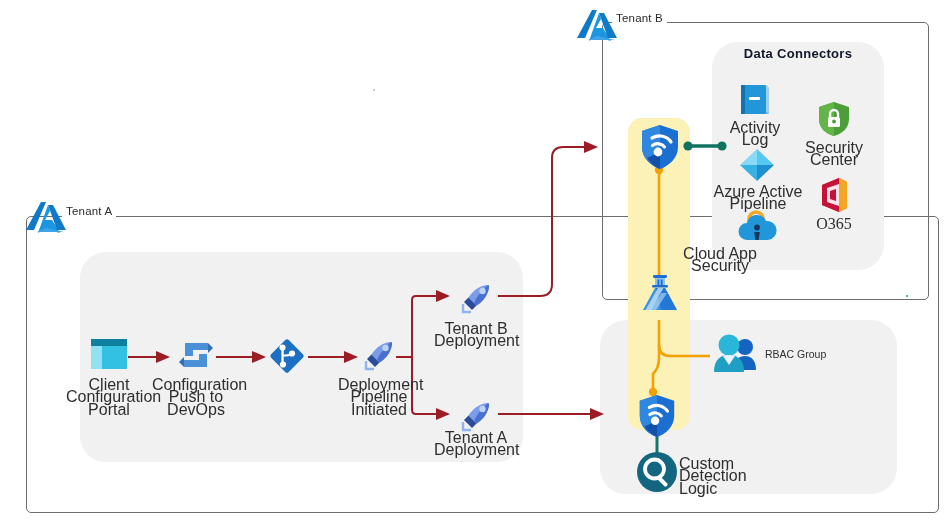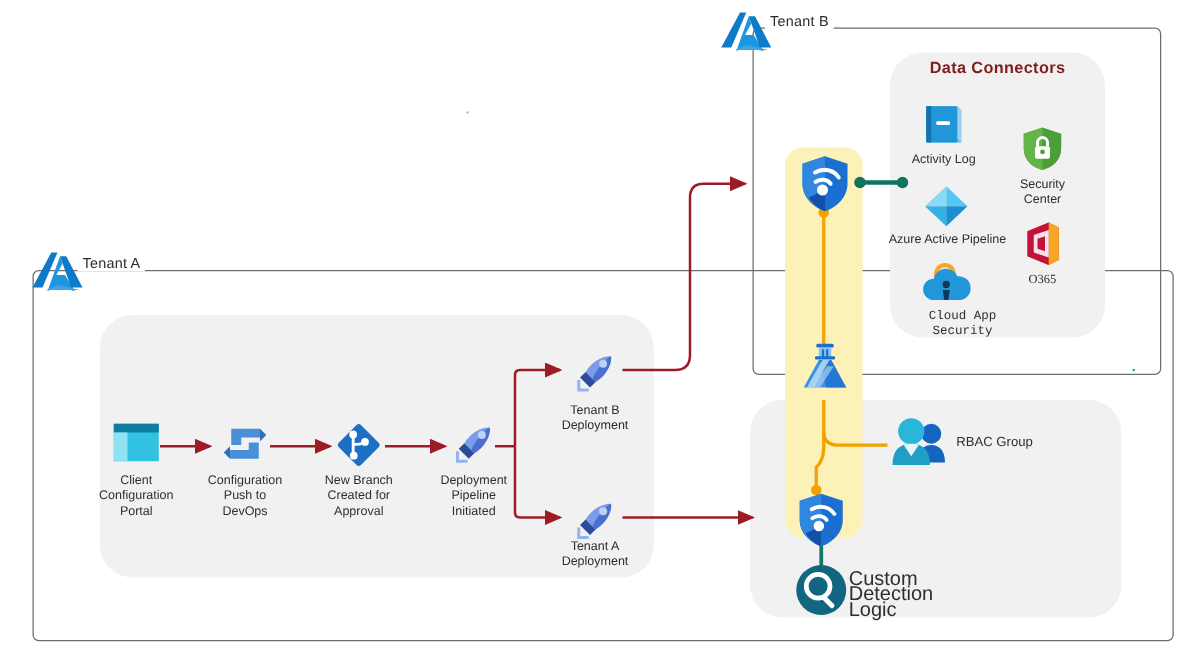--- a/index.html
+++ b/index.html
@@ -34,36 +34,36 @@
   .grey-panel{
     position:absolute;
     background:#f1f1f1;
     border-radius:26px;
     box-sizing:border-box;
   }
   .panel-title{
     position:absolute;
     font-size:13px;
     font-weight:bold;
-    color:#7f1d1d;
+    color:#0f172a;
     letter-spacing:.3px;
     white-space:nowrap;
   }
   
   .yellow-band{
     position:absolute;
     background:#fcf2b8;
     border-radius:14px;
   }
   
   .node{position:absolute;}
   .node-icon{position:absolute;}
   .node-label{
     position:absolute;
-    font-size:10px;
+    font-size:16px;
     line-height:12.4px;
     color:#2e2e2e;
     text-align:center;
     white-space:pre-line;
   }
   .node-label.left{text-align:left;}
   
   #wires{position:absolute;left:0;top:0;width:952px;height:526px;pointer-events:none;}
   .stray-dot{position:absolute;width:2px;height:2px;background:#b9b9b9;border-radius:50%;}
 </style>
@@ -166,23 +166,20 @@
       <rect x="8.5" y="8.5" width="25" height="25" rx="2.5" fill="#1d6fc4" transform="rotate(45 21 21)"></rect>
       <g fill="#ffffff">
         <circle cx="16.5" cy="12.5" r="3.1"></circle>
         <circle cx="26" cy="18.5" r="3.1"></circle>
         <circle cx="17" cy="29.5" r="3.1"></circle>
         <rect x="15.4" y="13" width="2.3" height="15"></rect>
         <path d="M17 19.5 C17 19.5 22 19.5 24.5 18.2 L25.6 20.2 C22.4 21.8 17 21.6 17 21.6 Z"></path>
       </g>
     </svg>
   </div>
-  <div class="node-label" style="left:244px;top:379px;width:86px;">New Branch
-Created for
-Approval</div>
 
   <div class="node" style="left:358px;top:334px;">
     <svg class="node-icon" width="42" height="42" viewBox="0 0 42 42" style="left:0;top:0;">
       <path d="M33 8 C26 8 18 13 13.5 20.5 L21.5 28.5 C29 24 34 16 34 9 C34 8.5 33.6 8 33 8 Z" fill="#7b9ce8"></path>
       <path d="M13.5 20.5 L21.5 28.5 L17 33 L9 25 Z" fill="#2b4b9b"></path>
       <path d="M33 8 C28 12 22 19 19 26 L21.5 28.5 C29 24 34 16 34 9 Z" fill="#4a6fd0"></path>
       <circle cx="27.5" cy="14" r="3.2" fill="#bdd0f5"></circle>
       <path d="M8 27 L8 35 L16 35" fill="none" stroke="#8fb4ef" stroke-width="2.4"></path>
     </svg>
   </div>
@@ -320,15 +317,15 @@
   <div class="node-label" style="left:802px;top:218px;width:64px;font-family:Liberation Serif, serif;">O365</div>
 
   <div class="node" style="left:735px;top:208px;">
     <svg class="node-icon" width="42" height="38" viewBox="0 0 42 38" style="left:0;top:0;">
       <path d="M14 15 L14 11 A7 7 0 0 1 28 11 L28 15" fill="none" stroke="#f5a623" stroke-width="3.4"></path>
       <path d="M12 32 A8.5 8.5 0 0 1 12 15 A10 10 0 0 1 31 13 A8 8 0 0 1 33 32 Z" fill="#2196d8"></path>
       <circle cx="22" cy="19.5" r="2.9" fill="#10365e"></circle>
       <path d="M19.2 24 L24.8 24 L23.6 32 L20.4 32 Z" fill="#10365e"></path>
     </svg>
   </div>
-  <div class="node-label" style="left:728px;top:248px;width:84px;font-family:Liberation Mono, monospace;">Cloud App Security</div>
+  <div class="node-label" style="left:678px;top:248px;width:84px;">Cloud App Security</div>
 
 </div>
 
 </body></html>

